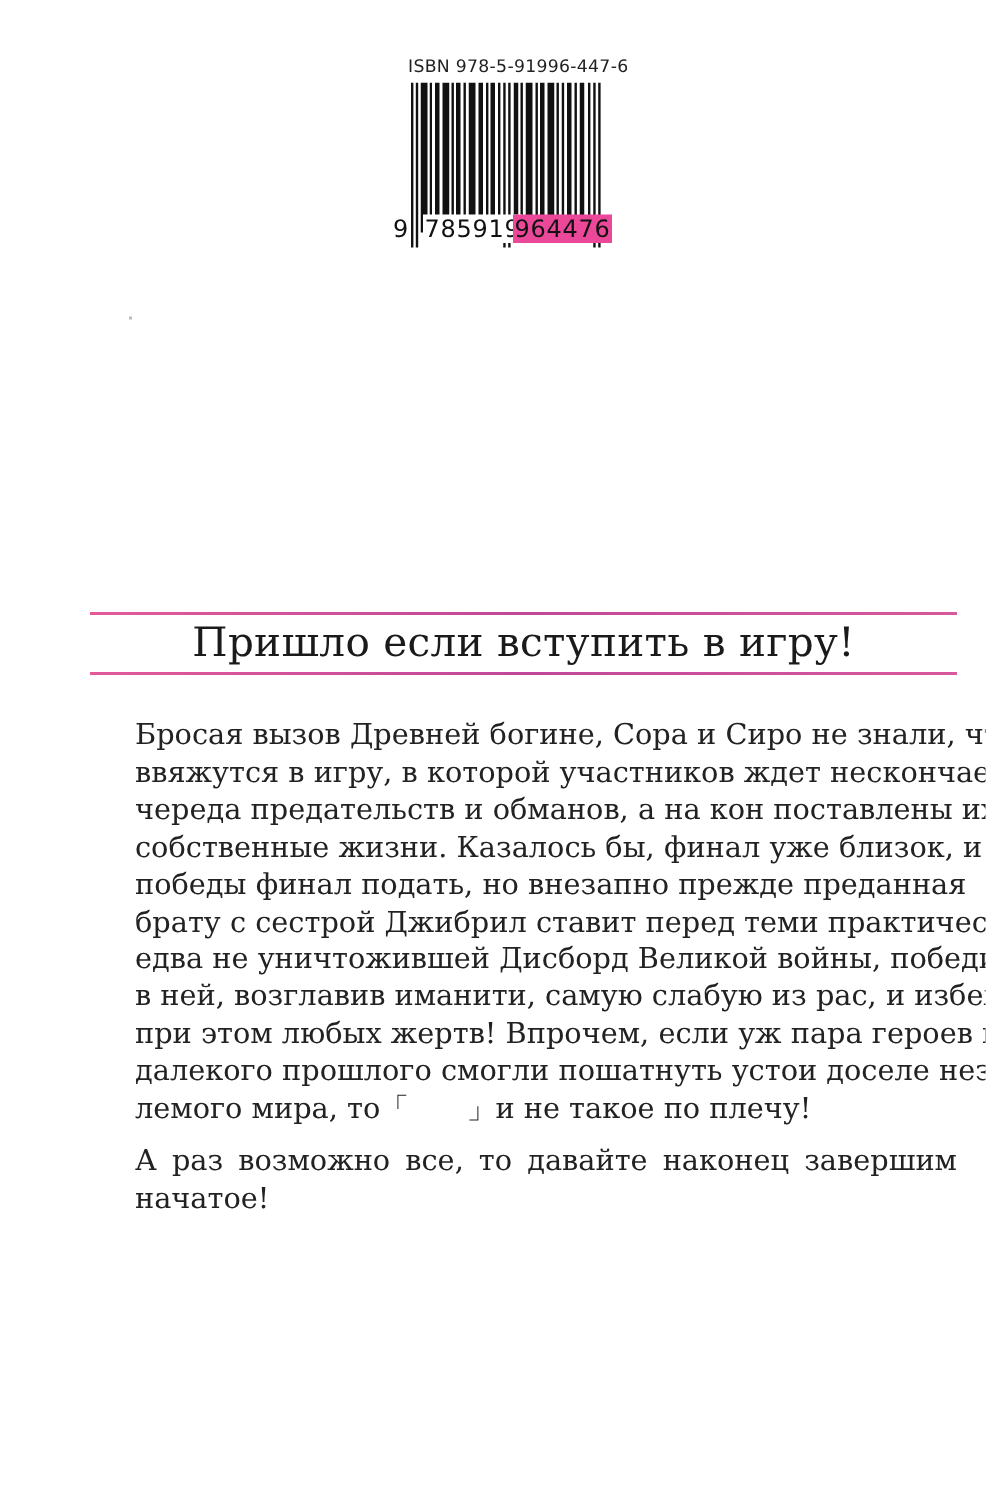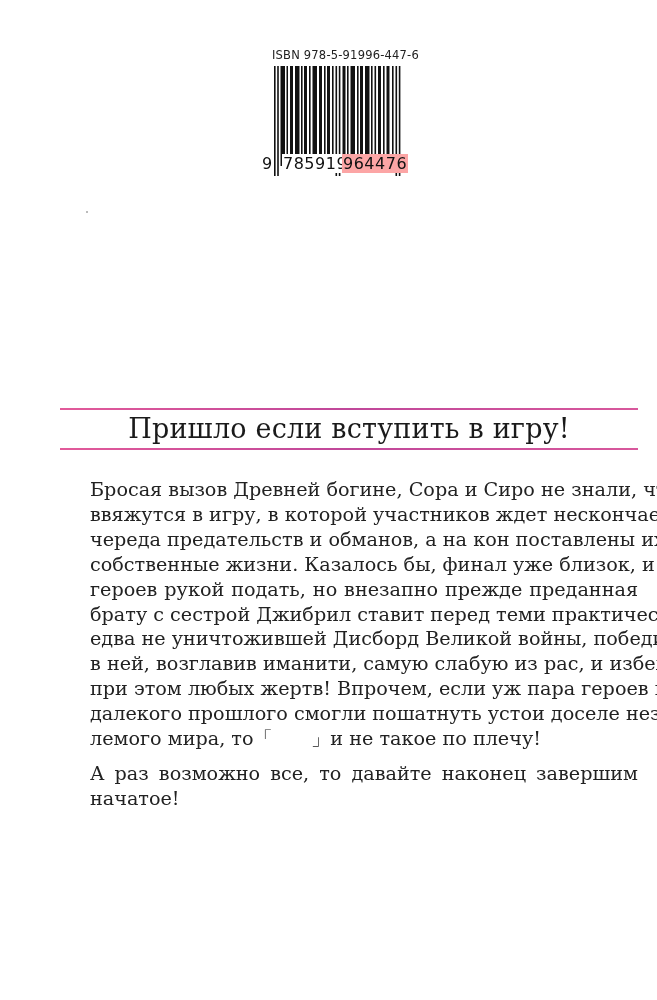--- a/index.html
+++ b/index.html
@@ -1,33 +1,33 @@
 <!DOCTYPE html>
 <html><head>
 <meta charset="utf-8">
 <style>
   html, body { margin:0; padding:0; }
   body {
     width:657px; height:1000px; background:#ffffff; position:relative; overflow:hidden;
     font-family: "DejaVu Serif", "Liberation Serif", serif; color:#1c1c1c;
   }
-  .barcode-block { position:absolute; left:262px; top:48px; width:150px; height:135px; }
+  .barcode-block { position:absolute; left:262px; top:37px; width:150px; height:135px; }
   .isbn-top {
     position:absolute; left:10px; top:0; font-family:"DejaVu Sans", "Liberation Sans", sans-serif;
     font-size:11.5px; letter-spacing:0.2px; color:#222; white-space:nowrap;
   }
   .bars { position:absolute; left:12px; top:18px; height:110px; width:130px; }
   .bars svg { display:block; }
   .ean-digits {
     position:absolute; left:0; top:106px; font-family:"DejaVu Sans", "Liberation Sans", sans-serif;
     font-size:16px; color:#111; white-space:nowrap; background:transparent;
   }
   .ean-digits .first { position:absolute; left:0; top:0; }
   .ean-digits .g1 { position:absolute; left:20px; top:0; background:#fff; padding:0 1px; letter-spacing:0.5px;}
-  .ean-digits .g2 { position:absolute; left:80px; top:0; background:#fca5a5; padding:0 1px; letter-spacing:0.5px;}
+  .ean-digits .g2 { position:absolute; left:80px; top:0; background:#ec4899; padding:0 1px; letter-spacing:0.5px;}
   .dot-mark { position:absolute; left:86px; top:211px; width:2px; height:2px; background:#bbb; }
 
   .rule { position:absolute; left:60px; width:578px; height:2px;
           background:linear-gradient(90deg,#e25a9a,#c0479a 50%,#d8589c); }
   .rule.top { top:408px; }
   .rule.bottom { top:448px; }
   .headline {
     position:absolute; left:60px; width:578px; top:412px; text-align:center;
     font-size:27px; line-height:34px; color:#1a1a1a; letter-spacing:0.2px;
   }
@@ -93,21 +93,21 @@
 <div class="rule top"></div>
 <div class="headline">Пришло если вступить в игру!</div>
 <div class="rule bottom"></div>
 
 <div class="body-text">
   <p>
     <span class="line">Бросая вызов Древней богине, Сора и Сиро не знали, что</span>
     <span class="line">ввяжутся в игру, в которой участников ждет нескончаемая</span>
     <span class="line">череда предательств и обманов, а на кон поставлены их</span>
     <span class="line">собственные жизни. Казалось бы, финал уже близок, и до</span>
-    <span class="line">героев рукой подать, но внезапно прежде преданная</span>
+    <span class="line">победы финал подать, но внезапно прежде преданная</span>
     <span class="line">брату с сестрой Джибрил ставит перед теми практически</span>
     <span class="line">едва не уничтожившей Дисборд Великой войны, победить</span>
     <span class="line">в ней, возглавив иманити, самую слабую из рас, и избежать</span>
     <span class="line">при этом любых жертв! Впрочем, если уж пара героев из</span>
     <span class="line">далекого прошлого смогли пошатнуть устои доселе незыб-</span>
     <span class="line last">лемого мира, то「　　」и не такое по плечу!</span>
   </p>
   <p class="closing">А раз возможно все, то давайте наконец завершим начатое!</p>
 </div>
 

